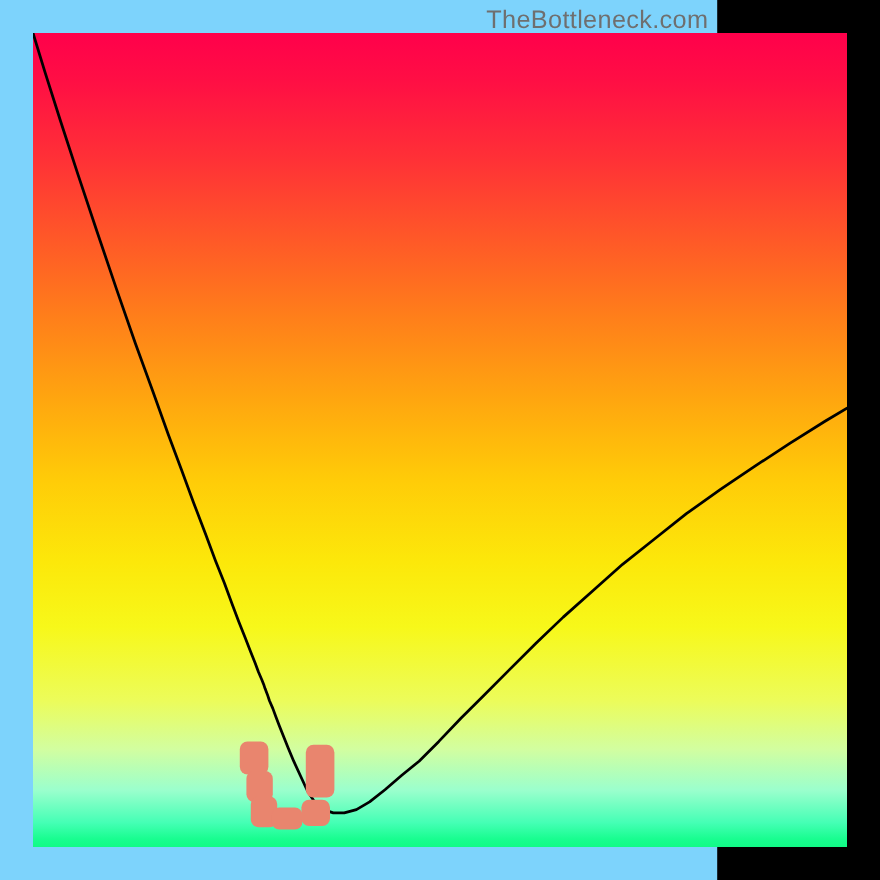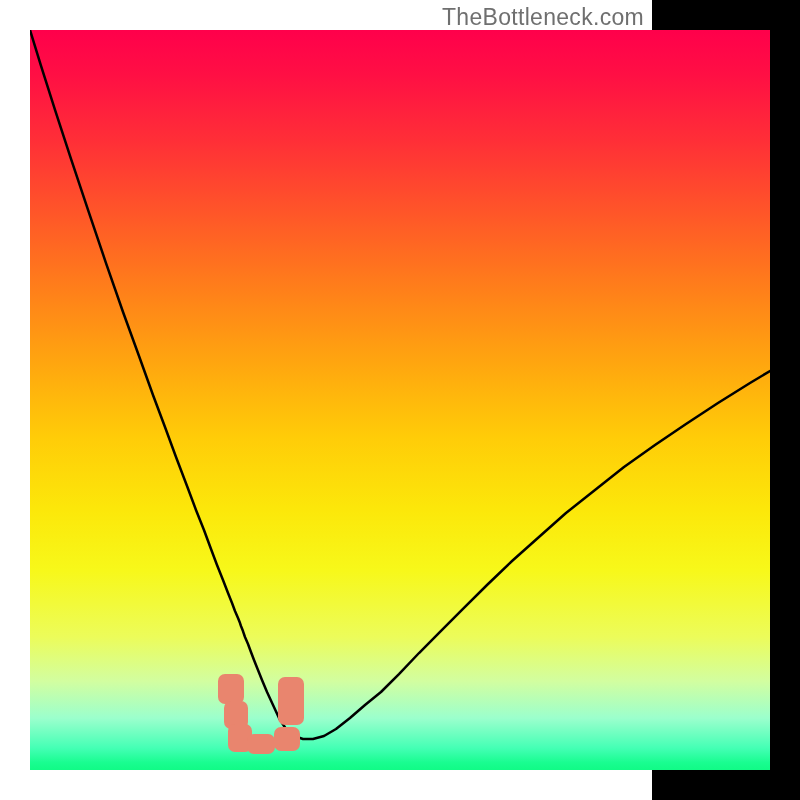--- a/index.html
+++ b/index.html
@@ -1,21 +1,21 @@
 <!DOCTYPE html>
 <html><head>
 <meta charset="utf-8">
 <style>
   * { margin: 0; padding: 0; box-sizing: border-box; }
   html, body { width: 800px; height: 800px; overflow: hidden; background: #000; }
   .frame {
     position: relative;
     width: 652px;
     height: 800px;
-    background: #ffffff;
+    background: #7dd3fc;
   }
   .plot {
     position: absolute;
     left: 30px;
     top: 30px;
     width: 740px;
     height: 740px;
     overflow: hidden;
   }
   .grad {

